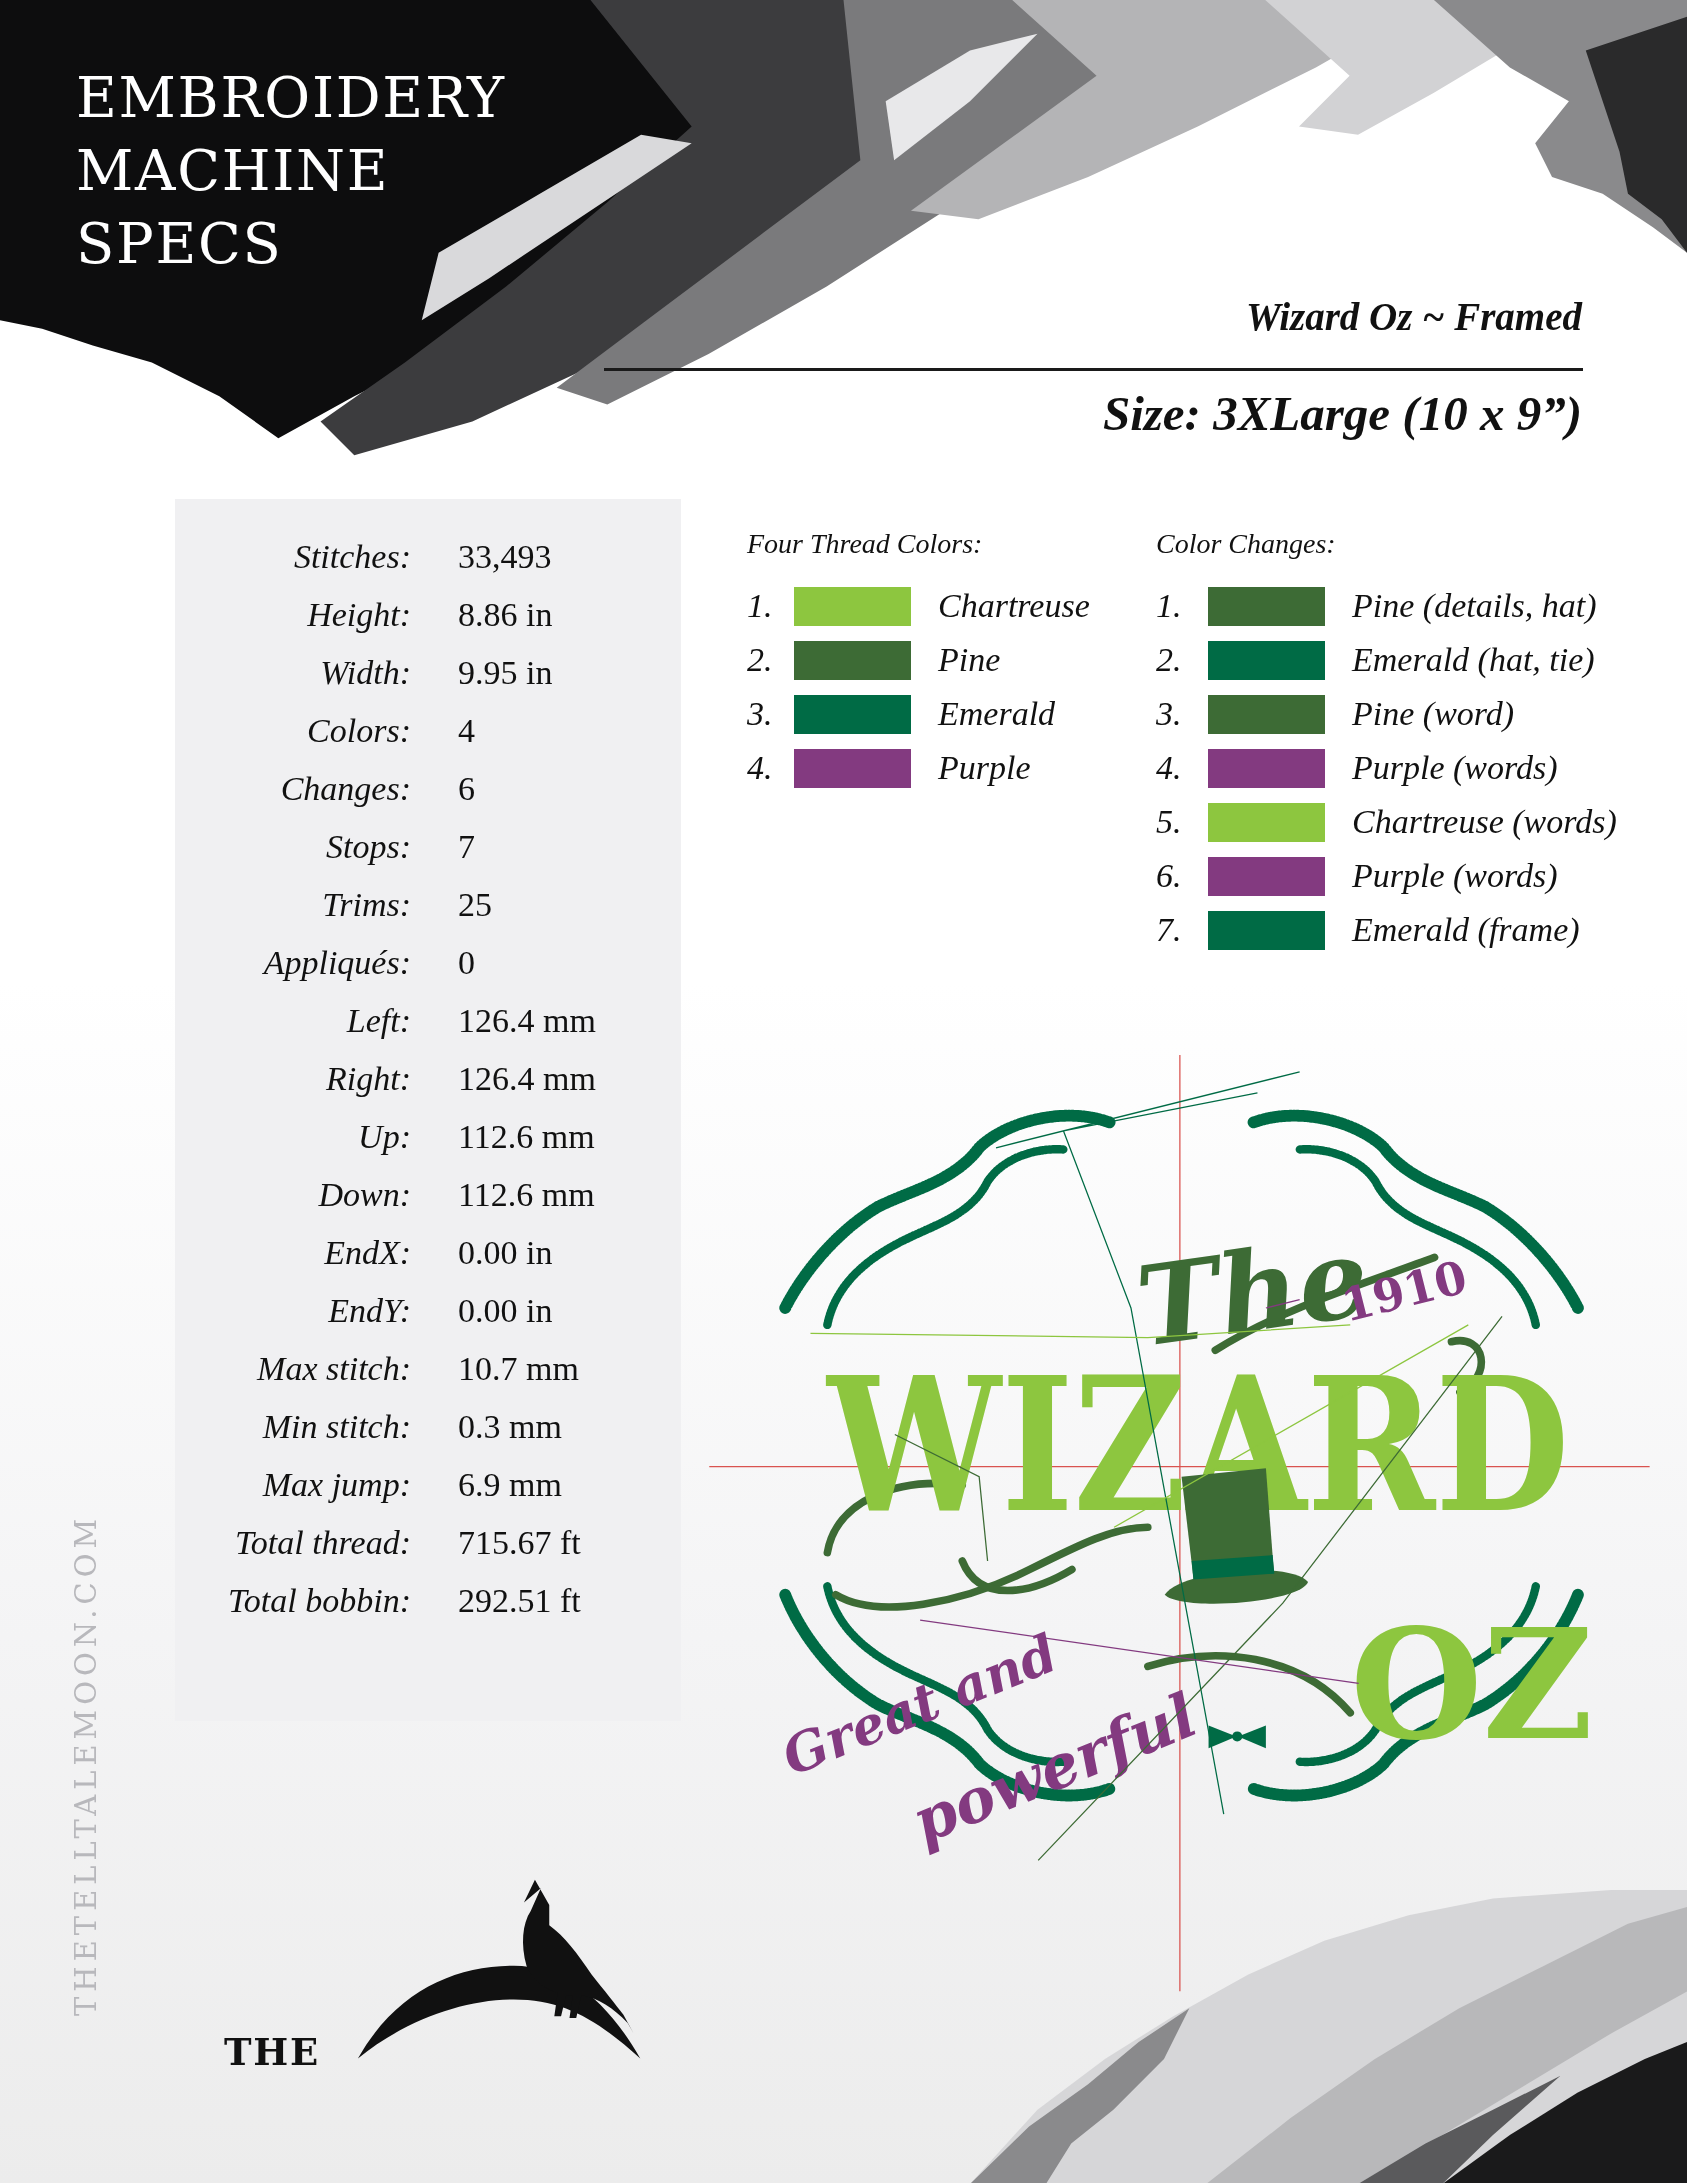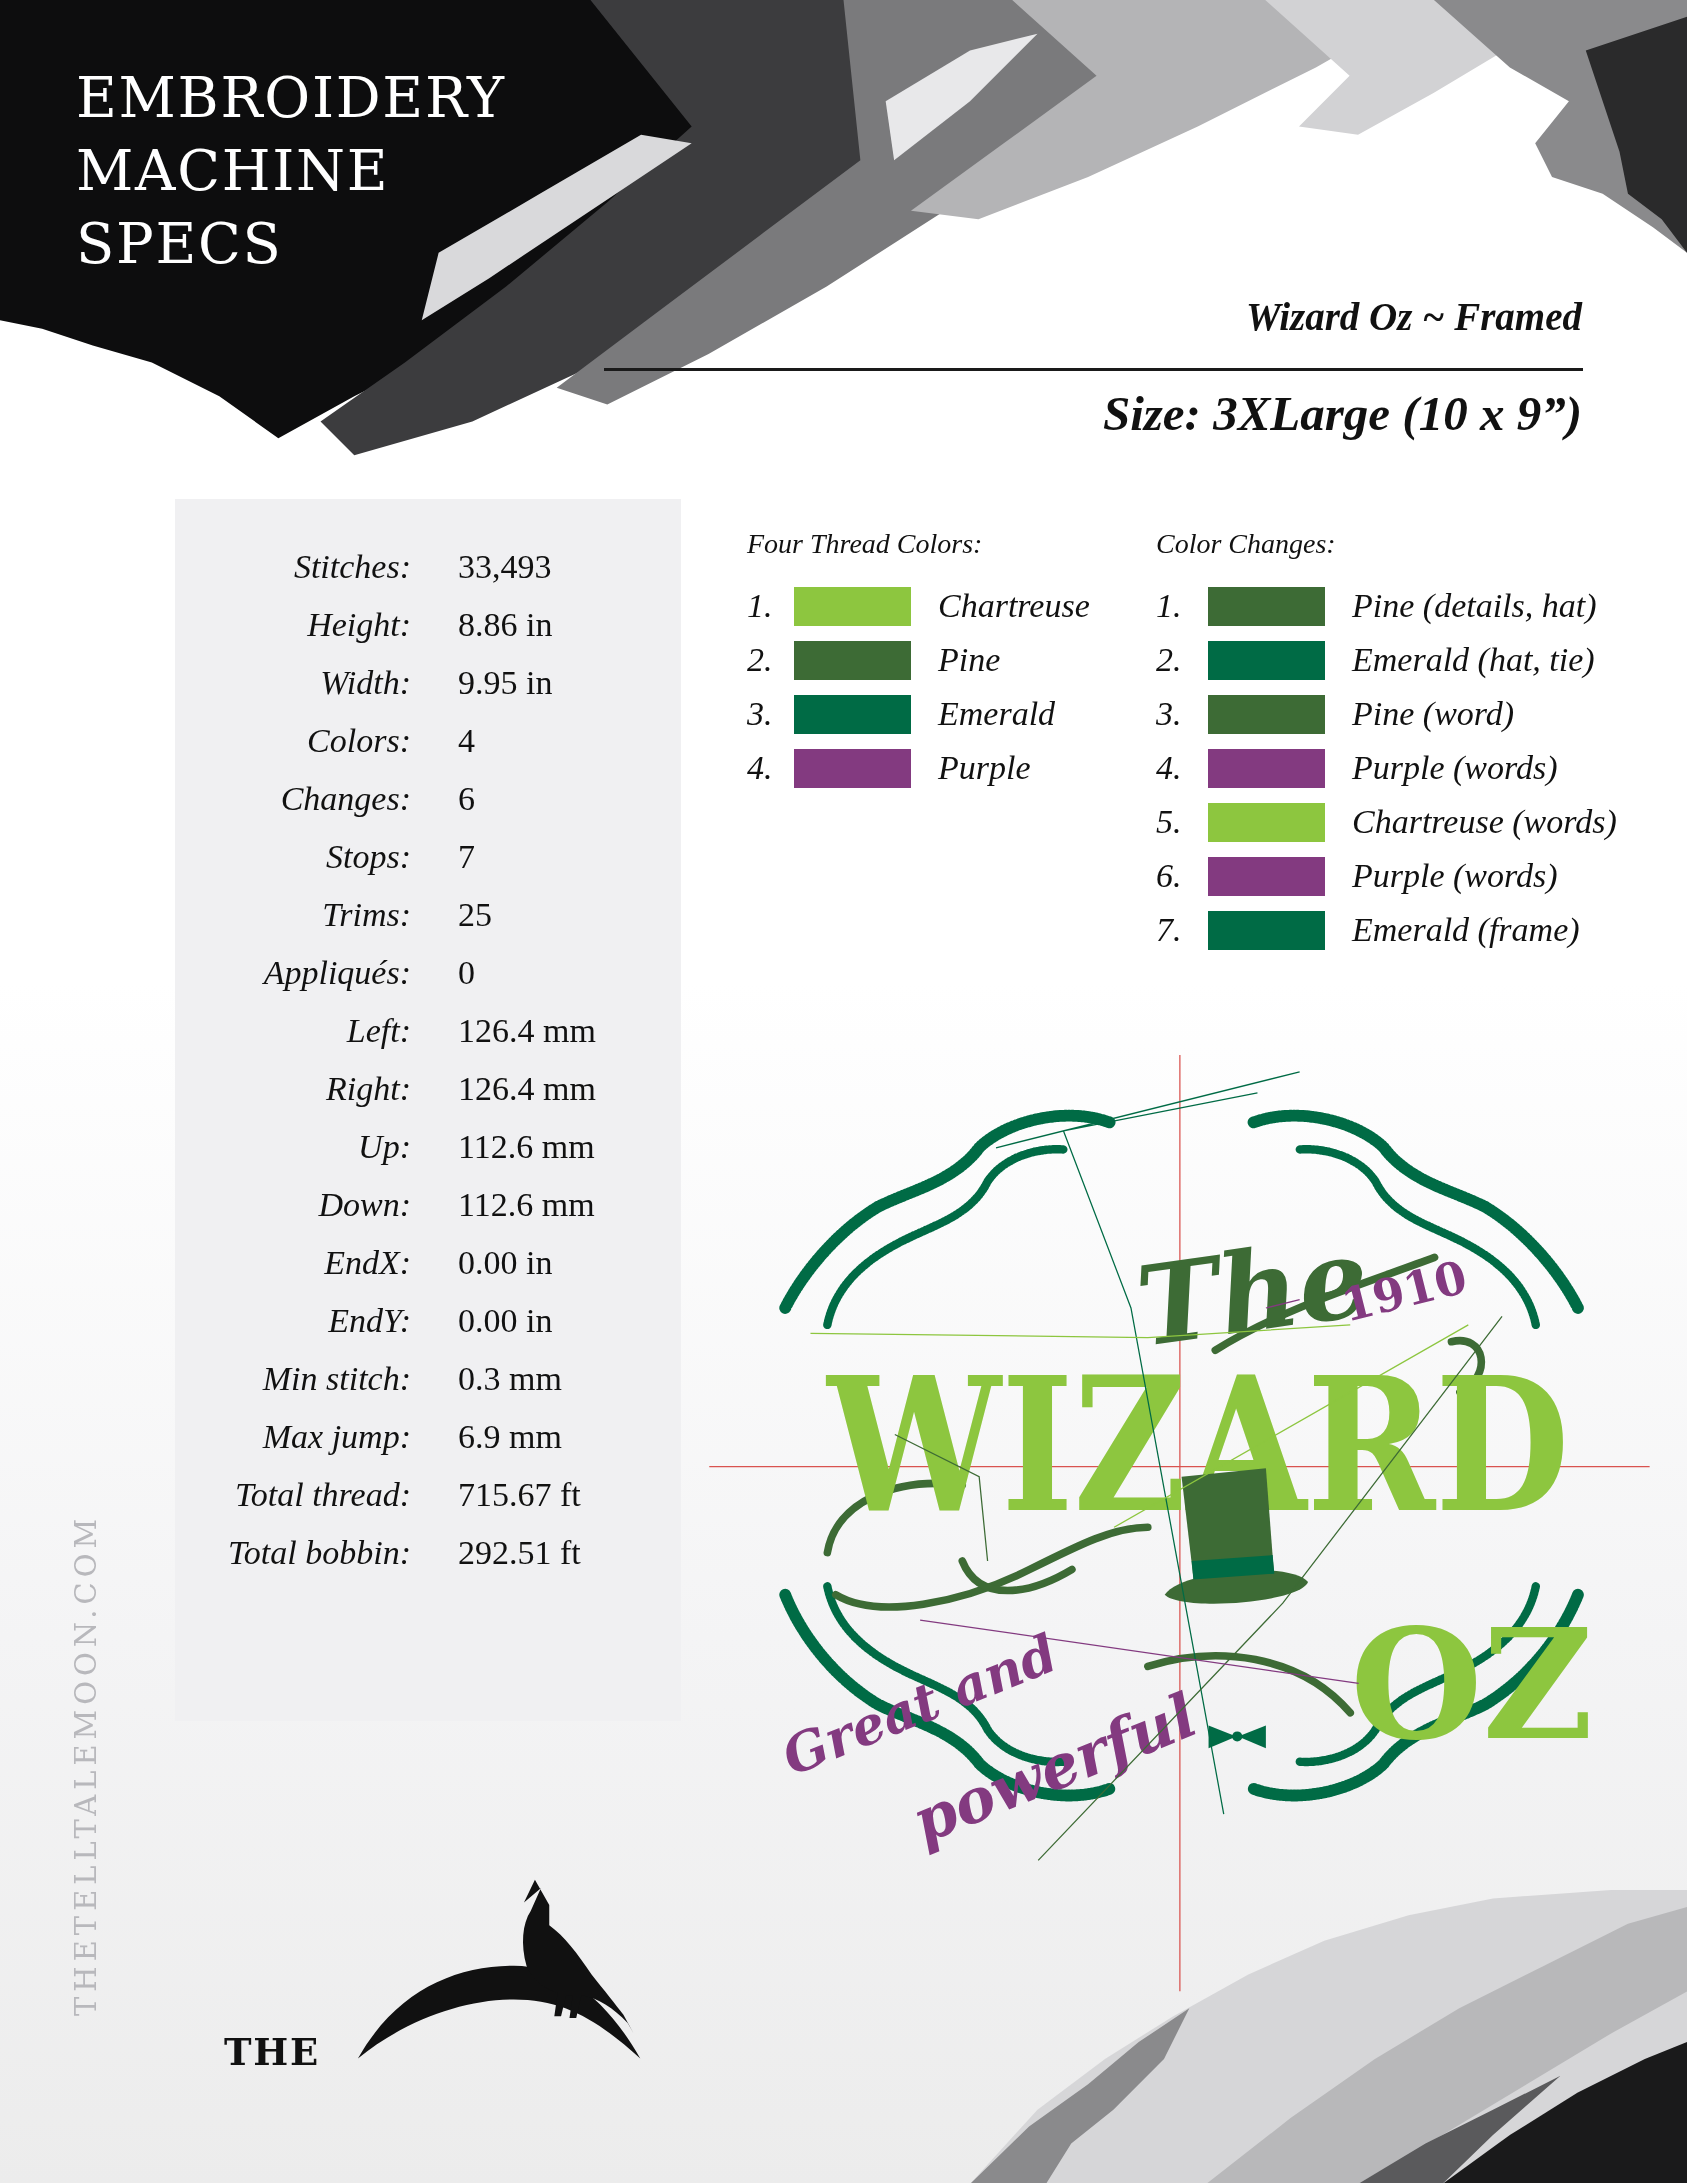--- a/index.html
+++ b/index.html
@@ -39,21 +39,21 @@
     font-size: 49px; font-style: italic; font-weight: bold;
     text-align: right; white-space: nowrap; margin-left: 15px;
   }
 
   .stats-panel {
     position: absolute; left: 175px; top: 499px; width: 506px; height: 1222px;
     background: #f0f0f2;
     padding-top: 29px;
   }
   .stat-row {
-    display: flex; height: 58px; align-items: flex-end;
+    display: flex; height: 58px; align-items: center;
     font-size: 34px;
   }
   .stat-label {
     width: 236px; text-align: right; font-style: italic; padding-right: 0;
   }
   .stat-value { padding-left: 47px; white-space: nowrap; }
   .stat-value sup { font-size: 17px; }
 
   .colors-section {
     position: absolute; left: 747px; top: 528px; width: 371px;
@@ -180,20 +180,24 @@
     </div>
   <div class="stat-row">
       <span class="stat-label">EndX:</span>
       <span class="stat-value">0.00 in</span>
     </div>
   <div class="stat-row">
       <span class="stat-label">EndY:</span>
       <span class="stat-value">0.00 in</span>
     </div>
   <div class="stat-row">
+      <span class="stat-label">Max stitch:</span>
+      <span class="stat-value">10.7 mm</span>
+    </div>
+  <div class="stat-row">
       <span class="stat-label">Min stitch:</span>
       <span class="stat-value">0.3 mm</span>
     </div>
   <div class="stat-row">
       <span class="stat-label">Max jump:</span>
       <span class="stat-value">6.9 mm</span>
     </div>
   <div class="stat-row">
       <span class="stat-label">Total thread:</span>
       <span class="stat-value">715.67 ft</span>

